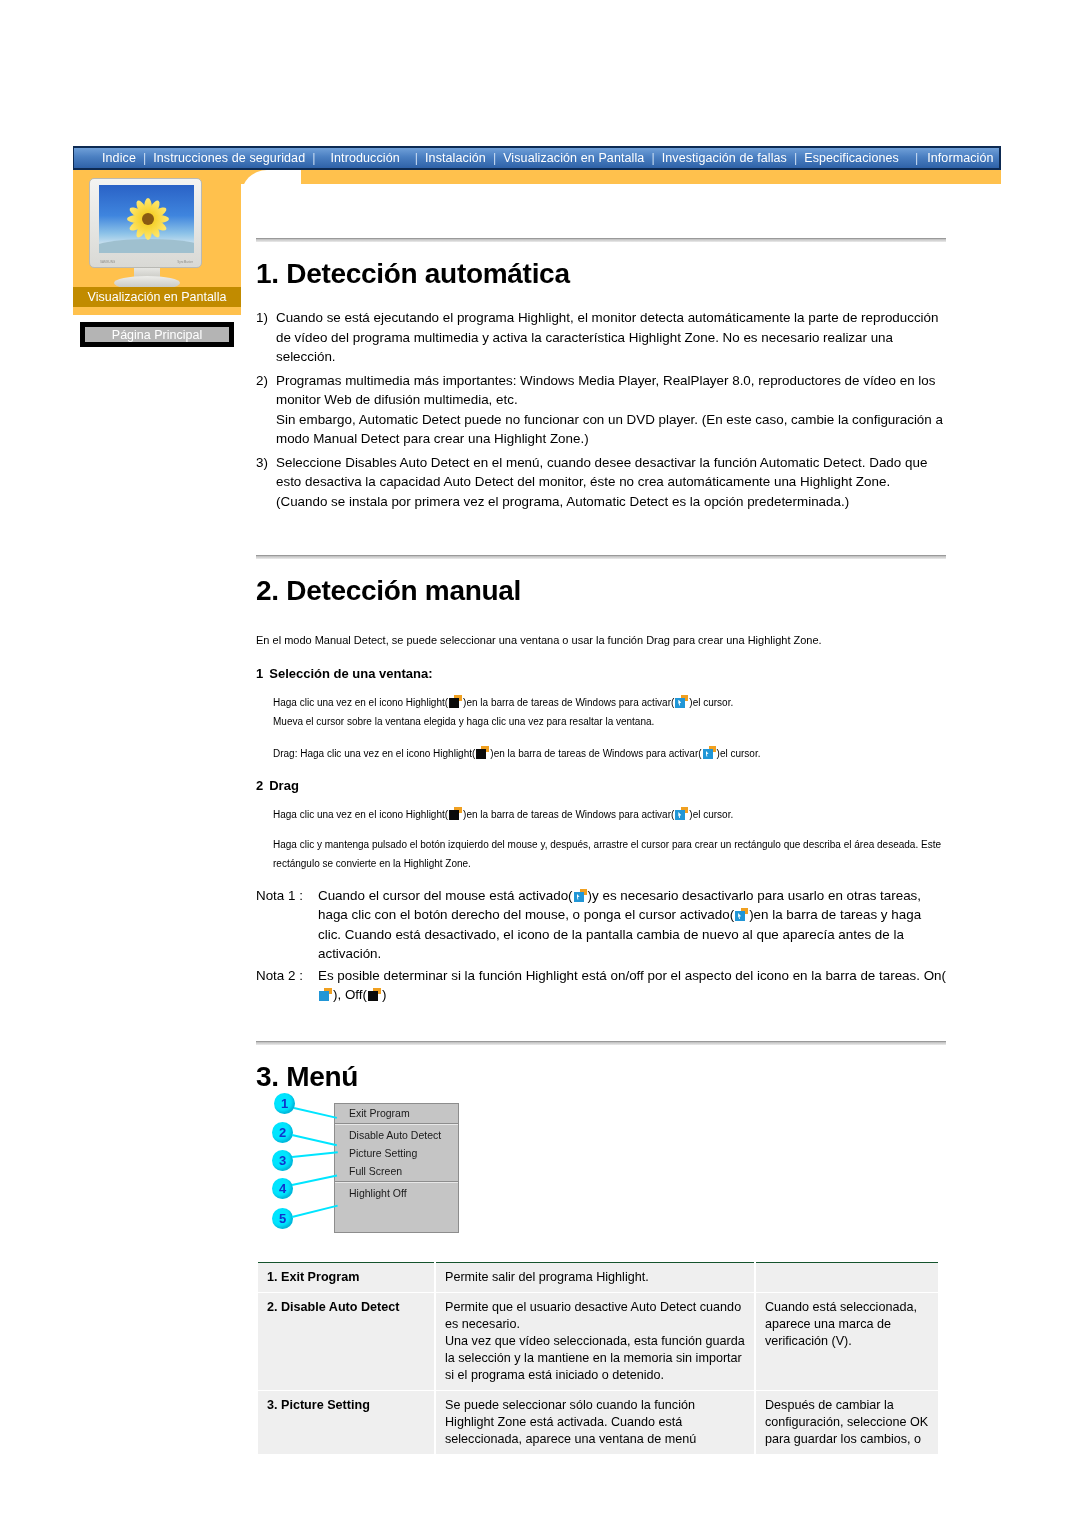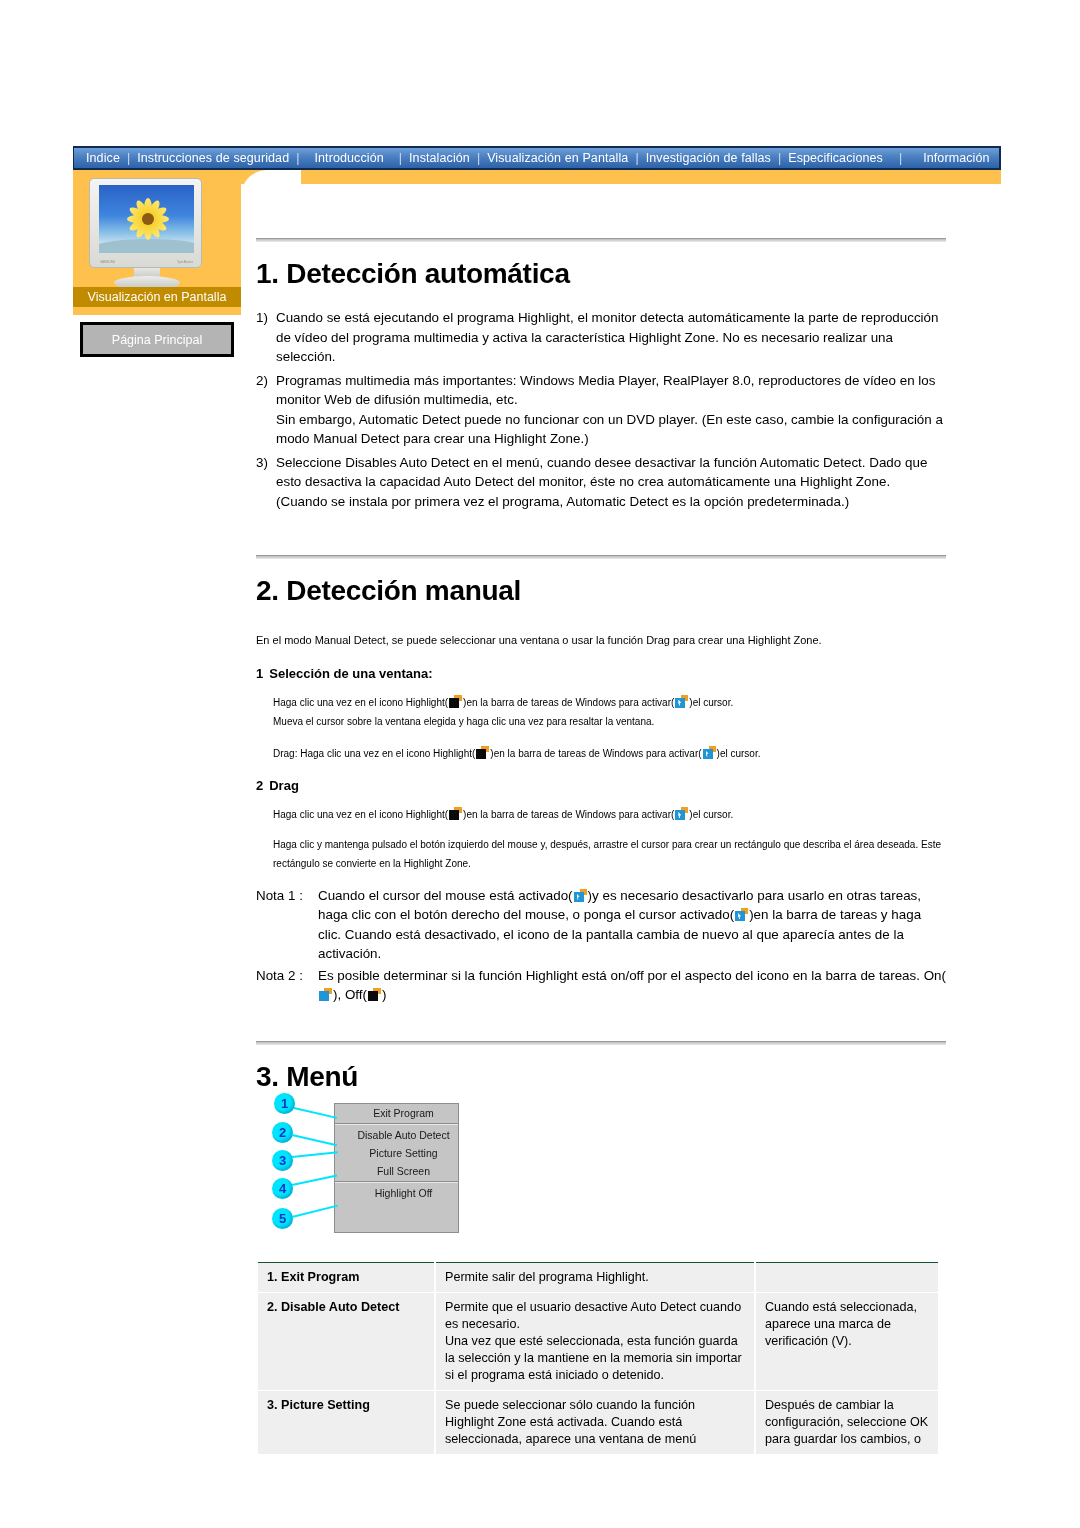--- a/index.html
+++ b/index.html
@@ -14,21 +14,21 @@
     background:linear-gradient(to bottom,#6f9fd8 0%,#4a7fc1 45%,#2f62a8 100%);
     border-top:2px solid #0d2a52;border-bottom:2px solid #0d2a52;
     border-left:1px solid #0d2a52;border-right:2px solid #0d2a52;
     display:flex;align-items:center;box-sizing:border-box;
   }
   .nav-item{
     color:#ffffff;font-size:12.5px;line-height:1;white-space:nowrap;
     padding:0 6px;letter-spacing:.1px;
   }
   .nav-sep{color:#c9dcf2;font-size:12.5px;padding:0 1px;}
-  .nav-pad-a{padding-left:12px;}
+  .nav-pad-a{padding-left:28px;}
   
   .orange-strip{
     position:absolute;left:73px;top:170px;width:168px;height:145px;
     background:#ffc14d;
   }
   .orange-bar-right{
     position:absolute;left:241px;top:170px;width:760px;height:14px;
     background:#ffc14d;
   }
   .white-round{
@@ -72,24 +72,24 @@
   .mon-base{
     position:absolute;left:50%;margin-left:-33px;top:98px;width:66px;height:14px;
     background:linear-gradient(to bottom,#ededea,#c2c2bd);border-radius:50%;
   }
   .mon-caption{
     position:absolute;left:73px;top:287px;width:168px;height:20px;
     background:#c18b00;color:#ffffff;font-size:12.5px;
     display:flex;align-items:center;justify-content:center;
   }
   .home-btn{
-    position:absolute;left:80px;top:322px;width:154px;height:35px;
+    position:absolute;left:80px;top:322px;width:154px;height:25px;
     background:#b4b4b4;color:#ffffff;font-size:12.5px;
     display:flex;align-items:center;justify-content:center;
-    border:3px solid #000000;box-sizing:border-box;
+    border:5px solid #000000;box-sizing:border-box;
   }
   
   .content{position:absolute;left:256px;top:238px;width:690px;}
   .hr{
     height:3px;background:linear-gradient(to bottom,#bdbdbd,#ebebeb);
     border-top:1px solid #9a9a9a;margin:0;
   }
   h1.sec{
     font-size:28px;font-weight:bold;margin:16px 0 0 0;letter-spacing:-.3px;
   }
@@ -115,21 +115,21 @@
   .ic-on i.b{left:0;top:3px;width:10px;height:10px;background:#2196d6;}
   
   .ic-cur i.a{left:6px;top:0;width:7px;height:6px;background:#f0a020;}
   .ic-cur i.b{left:0;top:3px;width:10px;height:10px;background:#2196d6;}
   .ic-cur i.c{left:3px;top:5px;width:3px;height:6px;background:#ffffff;
     clip-path:polygon(0 0,100% 55%,45% 60%,60% 100%,30% 100%,20% 62%,0 80%);}
   
   .menufig{position:absolute;left:272px;top:1090px;width:200px;height:160px;}
   .menubox{
     position:absolute;left:62px;top:13px;width:125px;height:130px;
-    background:#c5c5c5;border:1px solid #8d8d8d;box-sizing:border-box;text-align:center;
+    background:#c5c5c5;border:1px solid #8d8d8d;box-sizing:border-box;
   }
   .mi{
     font-size:10.5px;color:#1a1a1a;padding:3px 0 3px 14px;
     font-family:"Liberation Sans", sans-serif;
   }
   .mdiv{height:0;border-top:1px solid #8d8d8d;border-bottom:1px solid #e8e8e8;margin:1px 0;}
   .cnum{
     position:absolute;width:21px;height:21px;border-radius:50%;
     background:#00e5ff;color:#1133cc;font-size:13px;font-weight:bold;
     display:flex;align-items:center;justify-content:center;
@@ -162,21 +162,21 @@
   <span class="nav-item" style="padding-left:14px;padding-right:14px;">Introducción</span>
   <span class="nav-sep">|</span>
   <span class="nav-item">Instalación</span>
   <span class="nav-sep">|</span>
   <span class="nav-item">Visualización en Pantalla</span>
   <span class="nav-sep">|</span>
   <span class="nav-item">Investigación de fallas</span>
   <span class="nav-sep">|</span>
   <span class="nav-item" style="">Especificaciones</span>
   <span class="nav-sep" style="padding-left:10px;">|</span>
-  <span class="nav-item" style="padding-left:20px;">Información</span>
+  <span class="nav-item" style="padding-left:8px;">Información</span>
 </div>
 
 <div class="orange-strip"></div>
 <div class="orange-bar-right"></div>
 <div class="white-round"></div>
 
 <div class="monitor-box">
   <div class="mon-bezel">
     <div class="mon-screen">
       <div class="mon-hill"></div>
@@ -307,21 +307,21 @@
 <table class="spec">
   <tbody>
       <tr class="top">
     <td class="c1">1. Exit Program</td>
     <td class="c2">Permite salir del programa Highlight.</td>
     <td class="c3"></td>
   </tr>
   <tr class="sep">
     <td class="c1">2. Disable Auto Detect</td>
     <td class="c2" style="white-space:pre-line;">Permite que el usuario desactive Auto Detect cuando es necesario.
-Una vez que esté seleccionada, esta función guarda la selección y la mantiene en la memoria sin importar si el programa está iniciado o detenido.</td>
+Una vez que vídeo seleccionada, esta función guarda la selección y la mantiene en la memoria sin importar si el programa está iniciado o detenido.</td>
     <td class="c3">Cuando está seleccionada, aparece una marca de verificación (V).</td>
   </tr>
   <tr class="sep">
     <td class="c1">3. Picture Setting</td>
     <td class="c2">Se puede seleccionar sólo cuando la función Highlight Zone está activada. Cuando está seleccionada, aparece una ventana de menú</td>
     <td class="c3">Después de cambiar la configuración, seleccione OK para guardar los cambios, o</td>
   </tr>
 </tbody>
   </table>
 

